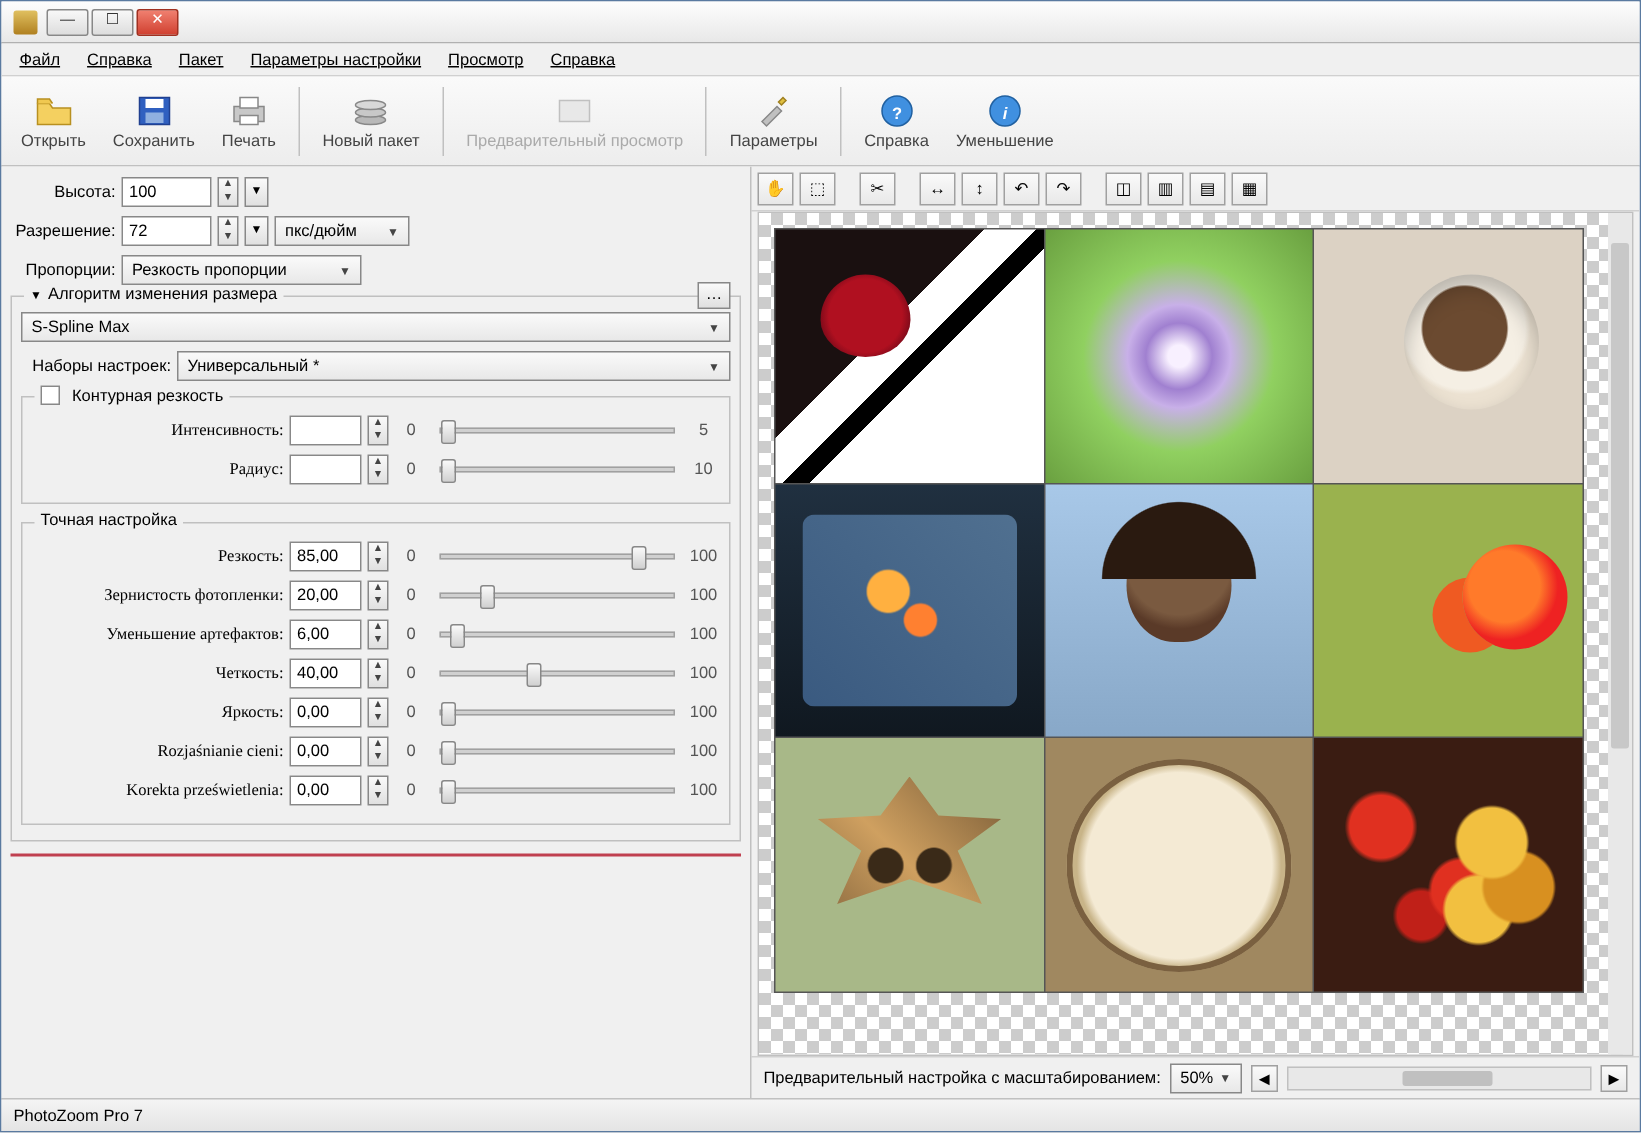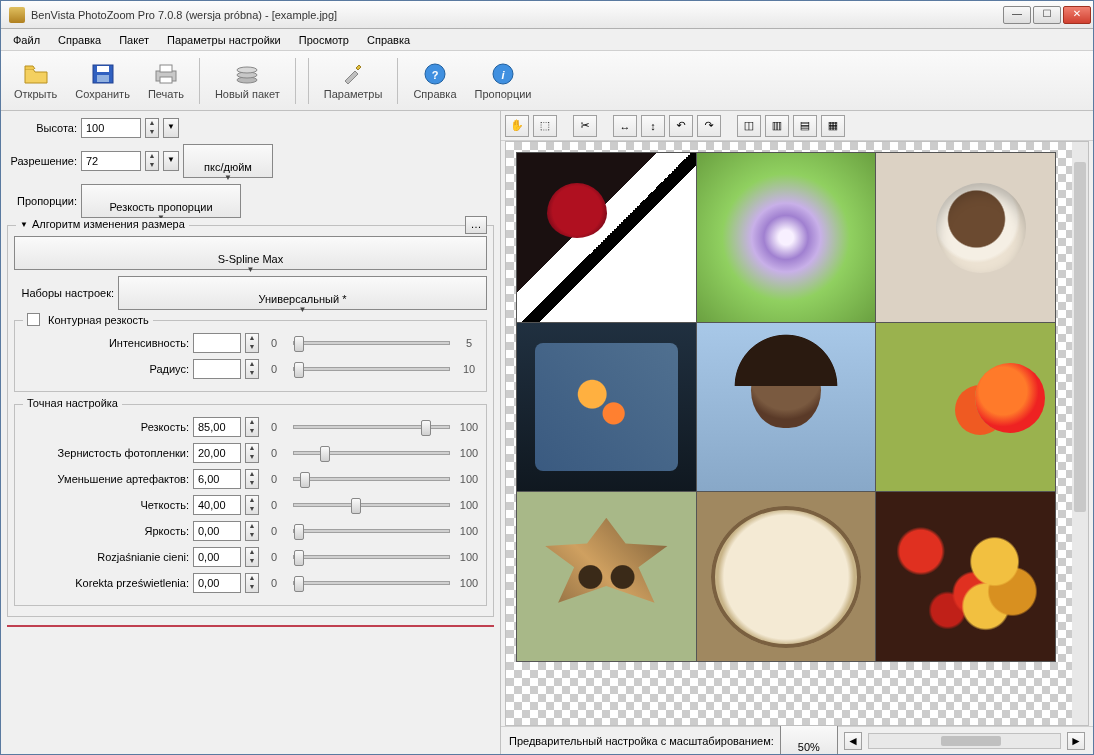--- a/index.html
+++ b/index.html
@@ -5,45 +5,45 @@
 * { box-sizing: border-box; font-family: Tahoma, Arial, sans-serif; font-size: 11px; }
 body { margin: 0; background: #fff; }
 .window { width: 1094px; height: 755px; border: 1px solid #5a7aa0; background: #f0f0f0; display: flex; flex-direction: column; box-shadow: 0 0 3px rgba(0,0,0,0.3); }
 .titlebar { height: 28px; background: linear-gradient(#fdfdfd,#e8e8e8); border-bottom: 1px solid #b0b0b0; display: flex; align-items: center; padding: 0 2px; }
 .titlebar-icon { width: 16px; height: 16px; margin: 0 6px; background: linear-gradient(#e0c060,#b08020); border-radius: 2px; }
 .titlebar-text { flex: 1; color: #333; }
 .titlebar-btns { display: flex; gap: 2px; }
 .titlebar-btn { width: 28px; height: 18px; border: 1px solid #888; background: linear-gradient(#f8f8f8,#ddd); border-radius: 2px; text-align: center; line-height: 14px; font-size: 10px; color: #333; }
 .titlebar-btn.close { background: linear-gradient(#f08070,#d04030); color: #fff; border-color: #a03020; }
 .menubar { height: 22px; background: #f0f0f0; border-bottom: 1px solid #d0d0d0; display: flex; align-items: center; padding: 0 4px; gap: 2px; }
-.menu-item { padding: 2px 8px; cursor: default; }
+.menu-item { padding: 2px 8px; cursor: default; text-decoration: underline; }
 .toolbar { height: 60px; background: linear-gradient(#fafafa,#ededed); border-bottom: 1px solid #c0c0c0; display: flex; padding: 4px 6px; gap: 4px; align-items: center; }
 .tool-btn { display: flex; flex-direction: column; align-items: center; padding: 2px 6px; gap: 2px; border: 1px solid transparent; cursor: default; }
 .tool-icon { width: 28px; height: 24px; display: flex; align-items: center; justify-content: center; font-size: 20px; }
 .tool-sep { width: 1px; height: 46px; background: #c0c0c0; margin: 0 4px; }
 .tool-lbl { font-size: 11px; color: #444; }
 .tool-lbl.disabled { color: #aaa; }
 .main-body { flex: 1; display: flex; background: #f0f0f0; overflow: hidden; }
 .left-panel { width: 500px; display: flex; flex-direction: column; border-right: 1px solid #c0c0c0; padding: 4px 6px; overflow: hidden; position: relative; }
 .row { display: flex; align-items: center; margin: 3px 0; gap: 4px; }
 .lbl { text-align: right; color: #000; }
 .input-box { width: 60px; height: 20px; background: #fff; border: 1px solid #888; padding: 0 4px; }
 .spinner { width: 14px; height: 20px; display: flex; flex-direction: column; border: 1px solid #888; background: linear-gradient(#fafafa,#e0e0e0); }
 .spinner div { flex: 1; text-align: center; line-height: 8px; font-size: 7px; color: #444; }
 .dd-btn { width: 16px; height: 20px; border: 1px solid #888; background: linear-gradient(#fafafa,#e0e0e0); text-align: center; line-height: 16px; font-size: 8px; }
-.sel { height: 20px; border: 1px solid #888; background: linear-gradient(#fafafa,#e8e8e8); padding: 16px 6px; display: flex; align-items: center; justify-content: space-between; flex-direction: column; }
+.sel { height: 20px; border: 1px solid #888; background: linear-gradient(#fafafa,#e8e8e8); padding: 0 6px; display: flex; align-items: center; justify-content: space-between; }
 .sel span.arrow { font-size: 8px; color: #444; }
 .section { border: 1px solid #c0c0c0; background: #f0f0f0; margin: 4px 0; padding: 6px; position: relative; }
 .section-h { position: absolute; top: -8px; left: 8px; background: #f0f0f0; padding: 0 4px; display: flex; align-items: center; gap: 4px; }
 .section-h .tri { font-size: 8px; }
 .dots-btn { width: 22px; height: 18px; border: 1px solid #888; background: linear-gradient(#fafafa,#e0e0e0); text-align: center; line-height: 14px; }
 .full-sel { width: 100%; text-align: right; }
 .chk { width: 13px; height: 13px; border: 1px solid #888; background: #fff; display: inline-block; margin-right: 4px; }
 .slider-row { display: flex; align-items: center; margin: 6px 0; gap: 4px; }
-.slider-row .lbl { width: 168px; }
+.slider-row .lbl { width: 168px; font-family: Liberation Serif, serif; }
 .slider-row .input-box { width: 48px; }
 .slider-track { flex: 1; height: 4px; background: #d0d0d0; border: 1px solid #a0a0a0; position: relative; margin: 0 4px; }
 .slider-thumb { position: absolute; top: -6px; width: 10px; height: 16px; background: linear-gradient(#fafafa,#d0d0d0); border: 1px solid #888; border-radius: 2px; }
 .slider-min, .slider-max { width: 22px; text-align: center; color: #555; }
 .redline { height: 2px; background: #c04050; margin: 4px 0; }
 .profile-btn { border: 1px solid #888; background: linear-gradient(#fafafa,#e0e0e0); padding: 4px 10px; width: 200px; margin-top: 4px; }
 .right-panel { flex: 1; display: flex; flex-direction: column; }
 .preview-toolbar { height: 30px; display: flex; align-items: center; padding: 2px 4px; gap: 4px; border-bottom: 1px solid #d0d0d0; }
 .ptb-btn { width: 24px; height: 22px; border: 1px solid #a0a0a0; background: linear-gradient(#fafafa,#e8e8e8); display: flex; align-items: center; justify-content: center; font-size: 12px; }
 .ptb-sep { width: 8px; }
@@ -66,34 +66,33 @@
 .c7 { background:#a8b888; }
 .c7::after{content:"";position:absolute;left:5%;top:15%;width:90%;height:70%;background:radial-gradient(circle at 40% 50%,#3a2a18 0 10%,transparent 11%),radial-gradient(circle at 60% 50%,#3a2a18 0 10%,transparent 11%),linear-gradient(45deg,#6a5030,#cfa060,#6a5030);clip-path:polygon(50% 0,62% 22%,88% 24%,70% 42%,80% 72%,50% 58%,20% 72%,30% 42%,12% 24%,38% 22%);} 
 .c8 { background:#a08860; }
 .c8::after{content:"";position:absolute;left:8%;top:8%;right:8%;bottom:8%;border-radius:50%;background:radial-gradient(circle,#f4ead4 0 60%,#c8b488 66%);box-shadow:inset 0 0 0 4px #7a6040;}
 .c9 { background:#3a1c12; }
 .c9::before{content:"";position:absolute;inset:0;background:radial-gradient(circle at 25% 35%,#e03020 0 12%,transparent 14%),radial-gradient(circle at 55% 60%,#e03020 0 14%,transparent 16%),radial-gradient(circle at 40% 70%,#c02018 0 10%,transparent 12%);}
 .c9::after{content:"";position:absolute;right:4%;top:6%;width:50%;height:88%;background:radial-gradient(circle at 40% 40%,#f2c040 0 22%,transparent 24%),radial-gradient(circle at 60% 60%,#d89020 0 22%,transparent 24%),radial-gradient(circle at 30% 70%,#f2c040 0 18%,transparent 20%);}
 .scrollbar-v { position: absolute; right: 0; top: 0; bottom: 0; width: 16px; background: #e8e8e8; }
 .scrollbar-v::after{content:"";position:absolute;left:2px;top:20px;width:12px;height:60%;background:#c8c8c8;border-radius:2px;}
 .preview-footer { height: 28px; display: flex; align-items: center; padding: 2px 8px; gap: 6px; border-top:1px solid #d0d0d0; }
-.preview-footer .sel { width: 58px; height: 20px; }
+.preview-footer .sel { width: 48px; height: 20px; }
 .hscroll { flex: 1; height: 16px; background: #e8e8e8; position: relative; border:1px solid #c0c0c0;}
 .hscroll::after{content:"";position:absolute;left:38%;top:2px;height:10px;width:60px;background:#c0c0c0;border-radius:2px;}
 .statusbar { height: 22px; background: linear-gradient(#f4f4f4,#e4e4e4); border-top: 1px solid #c0c0c0; display: flex; align-items: center; padding: 0 8px; }
 svg{display:block}
 </style>
 </head>
 <body>
 
 <div class="window">
 
   <div class="titlebar">
     <div class="titlebar-icon"></div>
-    <div class="titlebar-text">BenVista PhotoZoom Pro 7.0.8 (wersja próbna) - [example.jpg]</div>
     <div class="titlebar-btns">
       <div class="titlebar-btn">—</div>
       <div class="titlebar-btn">☐</div>
       <div class="titlebar-btn close">✕</div>
     </div>
   </div>
 
   <div class="menubar">
     <div class="menu-item">Файл</div>
     <div class="menu-item">Справка</div>
@@ -138,20 +137,28 @@
       <div class="tool-icon">
           <svg width="26" height="22">
             <ellipse cx="13" cy="17" rx="10" ry="3" fill="#b8b8b8" stroke="#888"></ellipse>
             <ellipse cx="13" cy="12" rx="10" ry="3" fill="#c8c8c8" stroke="#888"></ellipse>
             <ellipse cx="13" cy="7" rx="10" ry="3" fill="#d8d8d8" stroke="#888"></ellipse>
           </svg>
         </div>
       <div class="tool-lbl">Новый пакет</div>
     </div>
     <div class="tool-sep"></div>
+    <div class="tool-btn">
+      <div class="tool-icon">
+          <svg width="26" height="20">
+            <rect x="3" y="3" width="20" height="14" fill="#e8e8e8" stroke="#c0c0c0"></rect>
+          </svg>
+        </div>
+      <div class="tool-lbl disabled">Предварительный просмотр</div>
+    </div>
     <div class="tool-sep"></div>
     <div class="tool-btn">
       <div class="tool-icon">
           <svg width="24" height="22">
             <path d="M4 18L14 8l3 3L7 21z" fill="#c0c0c0" stroke="#888"></path>
             <path d="M20 4l-3 3-2-2 3-3z" fill="#e0c040" stroke="#a08020"></path>
           </svg>
         </div>
       <div class="tool-lbl">Параметры</div>
     </div>
@@ -165,21 +172,21 @@
         </div>
       <div class="tool-lbl">Справка</div>
     </div>
     <div class="tool-btn">
       <div class="tool-icon">
           <svg width="24" height="24">
             <circle cx="12" cy="12" r="10" fill="#4090e0" stroke="#2060a0"></circle>
             <text x="12" y="17" text-anchor="middle" fill="#fff" font-size="14" font-weight="bold" font-style="italic">i</text>
           </svg>
         </div>
-      <div class="tool-lbl">Пропорции</div>
+      <div class="tool-lbl">Уменьшение</div>
     </div>
   </div>
 
   <div class="main-body">
 
     <div class="left-panel">
       <div class="row">
         <div class="lbl" style="width:70px">Высота:</div>
         <input class="input-box" value="100" style="">
         <div class="spinner">
@@ -420,13 +427,16 @@
             <span>50%</span>
             <span class="arrow">▼</span>
           </div>
         <div class="ptb-btn" style="width:18px;height:18px">◄</div>
         <div class="hscroll"></div>
         <div class="ptb-btn" style="width:18px;height:18px">►</div>
       </div>
     </div>
   </div>
 
+  <div class="statusbar">
+    <span>PhotoZoom Pro 7</span>
+  </div>
 </div>
 
 </body></html>

